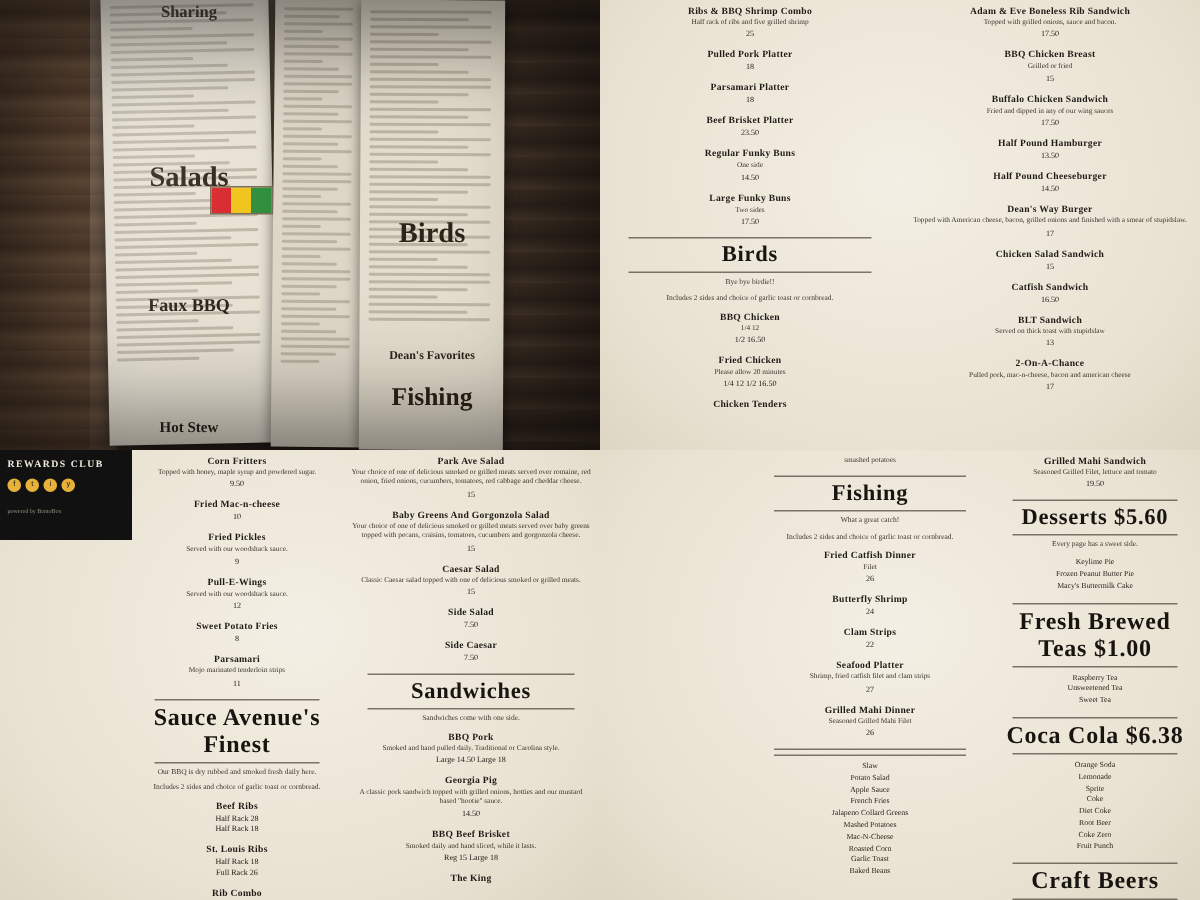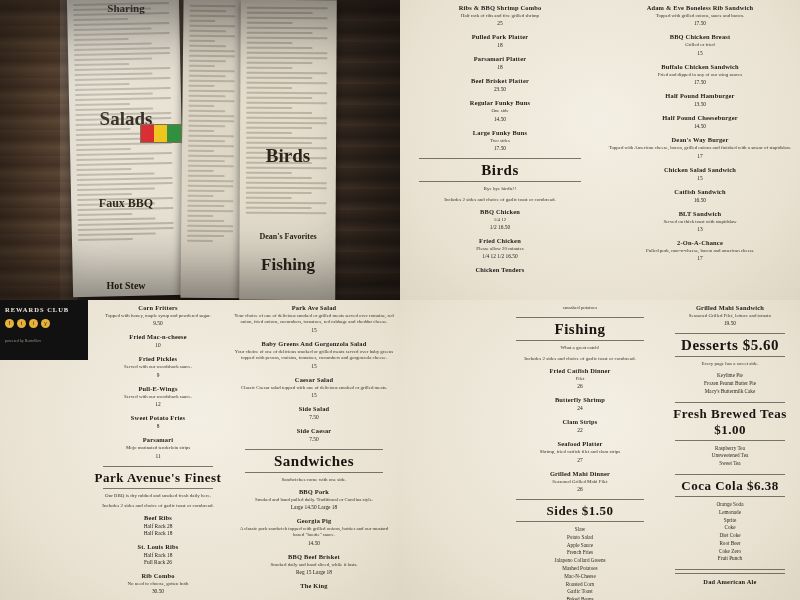--- a/index.html
+++ b/index.html
@@ -46,21 +46,21 @@
   
   .paper{position:absolute;inset:0;background:#efe9dc;
      background-image:radial-gradient(ellipse at 50% 40%,#f4efe4 0%,#e9e2d2 70%,#ded6c4 100%);}
   .col{position:absolute;top:0;height:100%;padding:4px 6px;box-sizing:border-box;}
   .mitem{text-align:center;margin-bottom:7px;}
   .mname{font-weight:bold;font-size:6.4px;color:#1e1a15;letter-spacing:.2px;line-height:1.25;}
   .mdesc{font-size:4.9px;color:#3a342b;line-height:1.3;margin-top:1px;}
   .mprice{font-size:5.4px;color:#1e1a15;margin-top:1px;}
   .sect{text-align:center;margin:6px 0 4px;}
   .sect-title{font-size:15px;font-weight:bold;color:#181410;letter-spacing:.5px;}
-  .sect-title.sm{font-size:13px;}
+  .sect-title.sm{font-size:16px;}
   .sect-rule{height:1px;background:#3b342a;opacity:.65;margin:2px auto 3px;width:86%;}
   .sect-sub{font-size:5px;color:#3a342b;line-height:1.35;margin-bottom:4px;text-align:center;}
   .simple{font-size:5.2px;color:#2c271f;text-align:center;line-height:1.5;}
 
   
   .rewards{position:absolute;left:0;top:300px;width:88px;height:60px;background:#111;color:#eee;
      padding:6px 5px;box-sizing:border-box;}
   .rewards-title{font-size:6.5px;font-weight:bold;letter-spacing:1px;color:#f0e9dc;}
   .social{margin-top:6px;display:flex;gap:3px;}
   .social span{width:9px;height:9px;border-radius:50%;background:#e8b23a;display:inline-block;
@@ -384,21 +384,21 @@
         <div class="mprice">8</div>
       </div>
       <div class="mitem">
         <div class="mname">Parsamari</div>
         <div class="mdesc">Mojo marinated tenderloin strips</div>
         <div class="mprice">11</div>
       </div>
 
       <div class="sect">
         <div class="sect-rule"></div>
-        <div class="sect-title sm">Park Avenue's Finest</div>
+        <div class="sect-title sm">Sauce Avenue's Finest</div>
         <div class="sect-rule"></div>
       </div>
       <div class="sect-sub">Our BBQ is dry rubbed and smoked fresh daily here.</div>
       <div class="sect-sub">Includes 2 sides and choice of garlic toast or cornbread.</div>
 
       <div class="mitem">
         <div class="mname">Beef Ribs</div>
         <div class="mprice">Half Rack 28</div>
         <div class="mprice">Half Rack 18</div>
       </div>
@@ -501,21 +501,20 @@
         <div class="mprice">27</div>
       </div>
       <div class="mitem">
         <div class="mname">Grilled Mahi Dinner</div>
         <div class="mdesc">Seasoned Grilled Mahi Filet</div>
         <div class="mprice">26</div>
       </div>
 
       <div class="sect">
         <div class="sect-rule"></div>
-        <div class="sect-title sm">Sides $1.50</div>
         <div class="sect-rule"></div>
       </div>
       <div class="simple">
         <div>Slaw</div>
         <div>Potato Salad</div>
         <div>Apple Sauce</div>
         <div>French Fries</div>
         <div>Jalapeno Collard Greens</div>
         <div>Mashed Potatoes</div>
         <div>Mac-N-Cheese</div>
@@ -567,20 +566,21 @@
         <div>Sprite</div>
         <div>Coke</div>
         <div>Diet Coke</div>
         <div>Root Beer</div>
         <div>Coke Zero</div>
         <div>Fruit Punch</div>
       </div>
 
       <div class="sect">
         <div class="sect-rule"></div>
+        <div class="sect-title sm">Craft Beers</div>
         <div class="sect-rule"></div>
       </div>
       <div class="mitem">
         <div class="mname">Dad American Ale</div>
 
       </div>
     </div>
   </div>
 
 </div>

